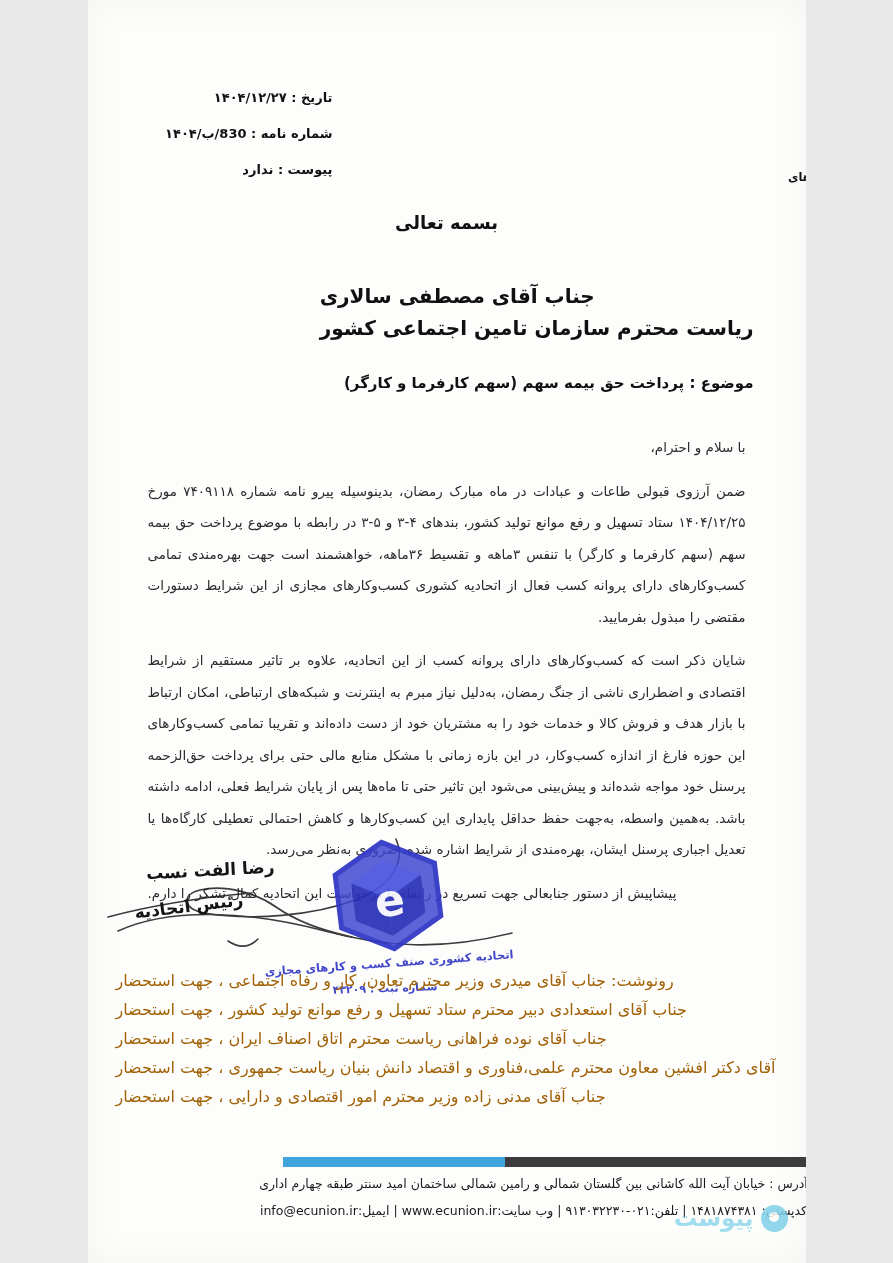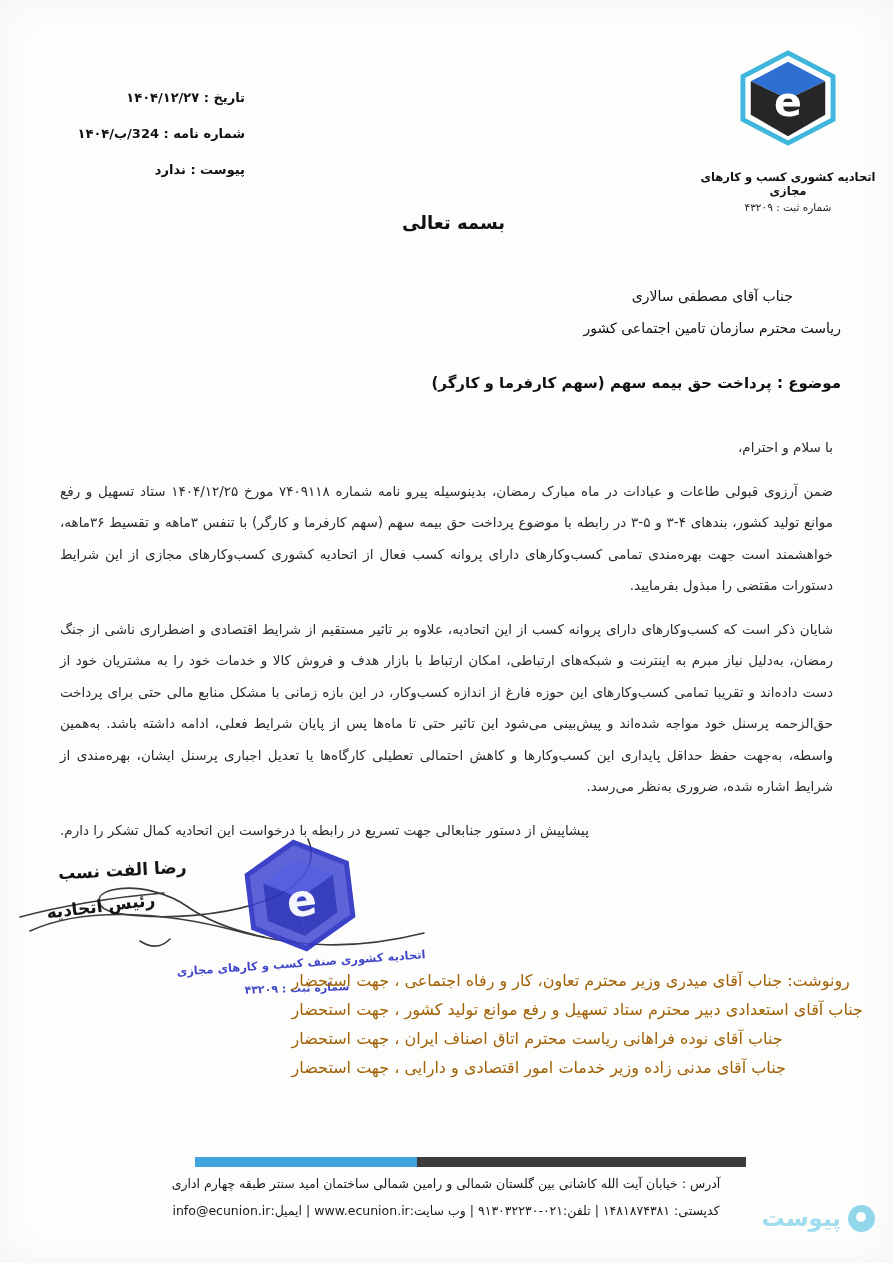--- a/index.html
+++ b/index.html
@@ -1,42 +1,42 @@
 <!DOCTYPE html>
 <html lang="fa"><head>
 <meta charset="utf-8">
 <style>
   html,body{margin:0;padding:0;background:#e9e9e9;}
   .page{
     position:relative;
-    width:893px;height:1263px;
+    width:718px;height:1263px;
     margin:0 auto;
     background:#fdfdfc;
     font-family:"DejaVu Sans",sans-serif;
     direction:rtl;
     color:#222;
     overflow:hidden;
     box-shadow:inset 0 0 40px rgba(0,0,0,0.04);
   }
   .abs{position:absolute;}
 
   
   .meta{left:55px;top:80px;width:190px;text-align:right;
         font-size:13px;font-weight:bold;line-height:36px;color:#111;}
 
   
   .logo-block{left:688px;top:50px;width:200px;text-align:center;}
   .logo-name{font-size:11.5px;font-weight:bold;margin-top:20px;color:#111;}
   .logo-reg{font-size:10.5px;margin-top:3px;color:#222;}
 
-  .besmele{top:212px;left:7px;width:100%;text-align:center;
+  .besmele{top:212px;left:0;width:100%;text-align:center;
            font-size:18px;font-weight:bold;color:#111;}
 
-  .recipient{top:280px;right:52px;text-align:center;
-             font-size:14px;font-weight:normal;line-height:32px;color:#101010;}
+  .recipient{top:280px;right:52px;text-align:left;
+             font-size:20px;font-weight:bold;line-height:32px;color:#101010;}
   .subject{top:374px;right:52px;text-align:right;
            font-size:15px;font-weight:bold;color:#101010;}
 
   .body-text{top:420px;right:48px;left:48px;
              font-size:13.5px;line-height:31.5px;color:#2b2b2b;
              text-align:justify;}
   .body-text p{margin:12px;}
   .body-text .salutation{text-align:right;}
   .body-text .closing{text-align:left;}
 
@@ -76,21 +76,21 @@
   .watermark .wm-circle::after{content:"";position:absolute;left:8px;top:7px;
              width:10px;height:10px;border-radius:50%;background:#fdfdfc;}
 </style>
 </head>
 <body>
 
 <div class="page">
 
   <div class="abs meta">
     <div>تاریخ : ۱۴۰۴/۱۲/۲۷</div>
-    <div>شماره نامه : 324/ب/۱۴۰۴</div>
+    <div>شماره نامه : 830/ب/۱۴۰۴</div>
     <div>پیوست : ندارد</div>
   </div>
 
   <div class="abs logo-block">
     <svg width="104" height="96" viewBox="0 0 104 98">
       <polygon points="52,3 98,27 98,71 52,95 6,71 6,27" fill="#ffffff" stroke="#3fb6db" stroke-width="5"></polygon>
       <polygon points="52,12 90,32 52,50 14,32" fill="#2e6fd4"></polygon>
       <polygon points="14,32 52,50 52,88 14,66" fill="#262626"></polygon>
       <polygon points="90,32 90,66 52,88 52,50" fill="#262626"></polygon>
       <text x="52" y="67" text-anchor="middle" font-family="DejaVu Sans" font-weight="bold" font-size="42" fill="#ffffff">e</text>
@@ -133,21 +133,22 @@
     <polygon points="95,41 95,79 60,98 60,60" fill="#2a31b8"></polygon>
     <text x="61" y="78" text-anchor="middle" font-family="DejaVu Sans" font-weight="bold" font-size="44" fill="#ffffff" opacity="0.95">e</text>
   </svg>
   <div class="abs stamp-org">اتحادیه کشوری صنف کسب و کارهای مجازی</div>
   <div class="abs stamp-reg">شماره ثبت : ۴۳۲۰۹</div>
 
   <div class="abs cc">
     <div>رونوشت: جناب آقای میدری وزیر محترم تعاون، کار و رفاه اجتماعی ، جهت استحضار</div>
     <div>جناب آقای استعدادی دبیر محترم ستاد تسهیل و رفع موانع تولید کشور ، جهت استحضار</div>
     <div>جناب آقای نوده فراهانی ریاست محترم اتاق اصناف ایران ، جهت استحضار</div>
-    <div>جناب آقای مدنی زاده وزیر خدمات امور اقتصادی و دارایی ، جهت استحضار</div>
+    <div>آقای دکتر افشین معاون محترم علمی،فناوری و اقتصاد دانش بنیان ریاست جمهوری ، جهت استحضار</div>
+    <div>جناب آقای مدنی زاده وزیر محترم امور اقتصادی و دارایی ، جهت استحضار</div>
   </div>
 
   <div class="abs footer-bar">
     <div class="seg-blue"></div>
     <div class="seg-dark"></div>
   </div>
   <div class="abs footer-text">
     <div>آدرس : خیابان آیت الله کاشانی بین گلستان شمالی و رامین شمالی ساختمان امید سنتر  طبقه چهارم اداری</div>
     <div>کدپستی: ۱۴۸۱۸۷۴۳۸۱ | تلفن:۰۲۱-۹۱۳۰۳۲۲۳۰ | وب سایت:www.ecunion.ir | ایمیل:info@ecunion.ir</div>
   </div>

